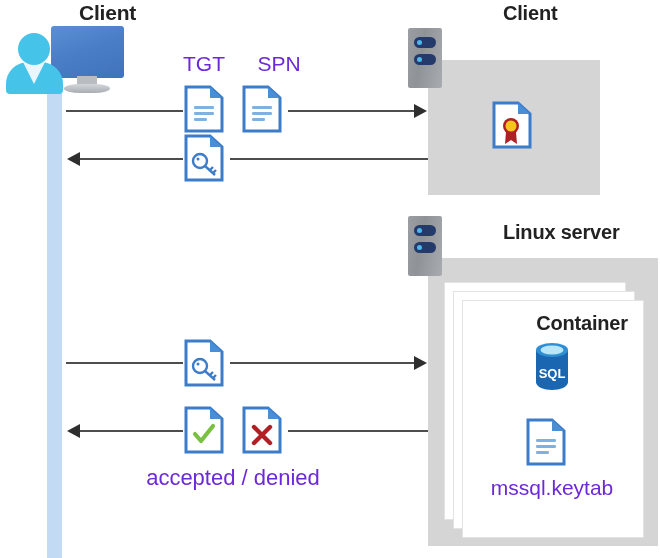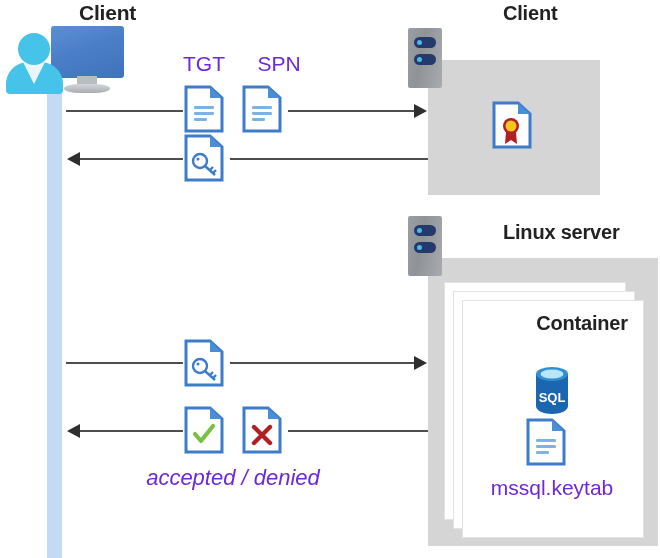--- a/index.html
+++ b/index.html
@@ -110,21 +110,21 @@
 </div>
 
 <div class="abs zone" style="left:428px;top:258px;width:230px;height:288px;"></div>
 
 <div class="abs card" style="left:444px;top:282px;width:180px;height:236px;"></div>
 <div class="abs card" style="left:453px;top:291px;width:180px;height:236px;"></div>
 <div class="abs card" style="left:462px;top:300px;width:180px;height:236px;"></div>
 
 <div class="abs title-bold" style="left:462px;top:312px;width:158px;text-align:center;font-size:20px;">Container</div>
 
-<div class="abs" style="left:524px;top:364px;width:56px;height:52px;">
+<div class="abs" style="left:524px;top:340px;width:56px;height:52px;">
   <svg viewBox="0 0 56 52" width="56" height="52" aria-hidden="true">
     <path d="M12 10 V42 C12 47 20 50 28 50 C36 50 44 47 44 42 V10 Z" fill="#1b66b0"></path>
     <ellipse cx="28" cy="10" rx="16" ry="7" fill="#2f8fd4"></ellipse>
     <ellipse cx="28" cy="10" rx="11.5" ry="4.6" fill="#b9e6f7"></ellipse>
     <text x="28" y="38" text-anchor="middle" font-family="Liberation Sans, sans-serif" font-size="13" font-weight="bold" fill="#ffffff">SQL</text>
   </svg>
 </div>
 
 <div class="doc" style="left:526px;top:418px;width:40px;height:48px;">
   <svg viewBox="0 0 40 48" width="40" height="48" aria-hidden="true">
@@ -232,13 +232,13 @@
 </div>
 
 <div class="doc" style="left:242px;top:406px;width:40px;height:48px;">
   <svg viewBox="0 0 40 48" width="40" height="48" aria-hidden="true">
     <path d="M2 2 H26 L38 13 V46 H2 Z" fill="#ffffff" stroke="#3d7cc9" stroke-width="3"></path>
     <path d="M26 2 L38 13 H26 Z" fill="#4a8ed6"></path>
     <path d="M12 21 L28 37 M28 21 L12 37" stroke="#b01f24" stroke-width="4.4" fill="none" stroke-linecap="round"></path>
   </svg>
 </div>
 
-<div class="abs label-reg" style="left:78px;top:465px;width:310px;text-align:center;font-size:22px;font-style:italic;">accepted / denied</div>
+<div class="abs label-reg" style="left:78px;top:465px;width:310px;text-align:center;font-size:22px;">accepted / denied</div>
 
 </body></html>

